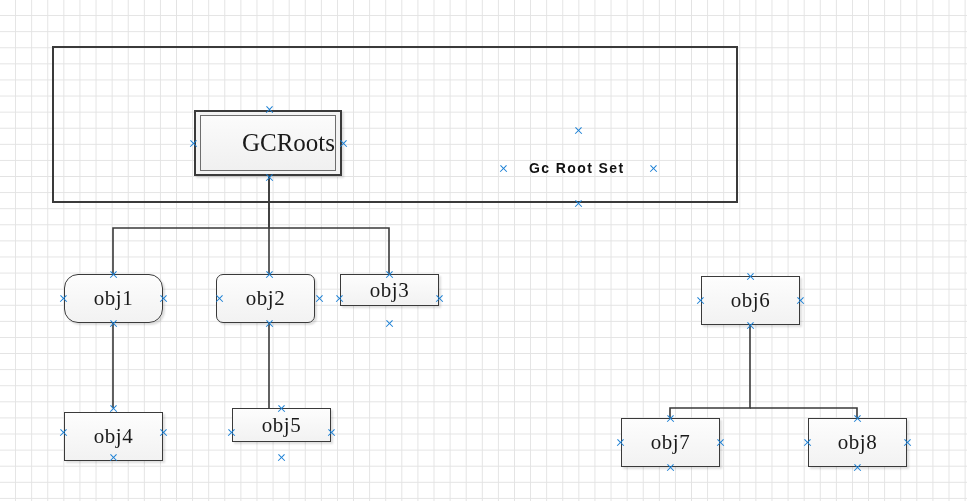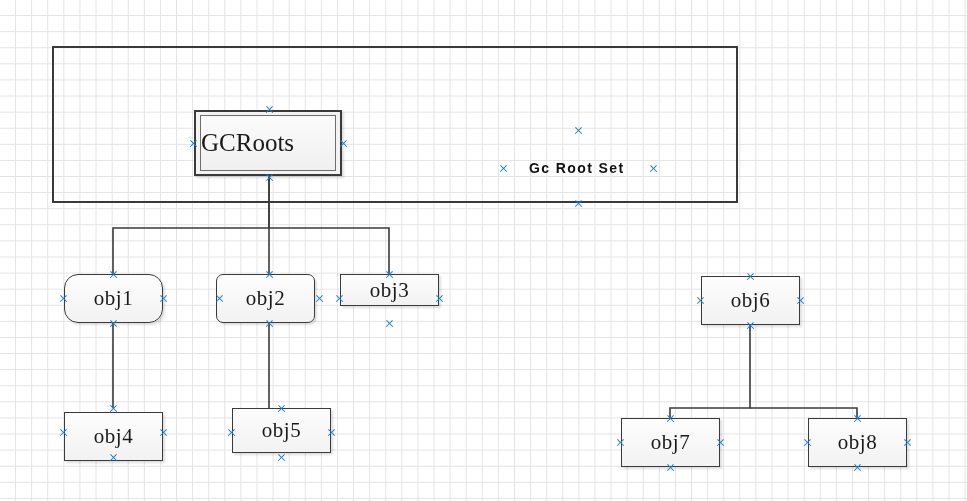--- a/index.html
+++ b/index.html
@@ -54,21 +54,21 @@
     font-size: 25px;
     border: 2px solid #3a3a3a;
     padding: 4px;
     background: #f3f3f3;
   }
   .node-root .inner {
     width: 100%;
     height: 100%;
     display: flex;
     align-items: center;
-    justify-content: flex-start;
+    justify-content: flex-end;
     border: 1px solid #6e6e6e;
     background: linear-gradient(to bottom, #fbfbfb 0%, #f0f0f0 100%);
   }
   .container-box {
     position: absolute;
     box-sizing: border-box;
     border: 2px solid #3a3a3a;
     background: transparent;
   }
   .set-label {
@@ -131,21 +131,21 @@
       </div>
       <div class="node node-obj" style="left: 216px; top: 274px; width: 99px; height: 49px; border-radius: 7px;">
         <span>obj2</span>
       </div>
       <div class="node node-obj" style="left: 340px; top: 274px; width: 99px; height: 32px;">
         <span>obj3</span>
       </div>
       <div class="node node-obj" style="left: 64px; top: 412px; width: 99px; height: 49px;">
         <span>obj4</span>
       </div>
-      <div class="node node-obj" style="left: 232px; top: 408px; width: 99px; height: 45px;">
+      <div class="node node-obj" style="left: 232px; top: 408px; width: 99px; height: 34px;">
         <span>obj5</span>
       </div>
       <div class="node node-obj" style="left: 701px; top: 276px; width: 99px; height: 49px;">
         <span>obj6</span>
       </div>
       <div class="node node-obj" style="left: 621px; top: 418px; width: 99px; height: 49px;">
         <span>obj7</span>
       </div>
       <div class="node node-obj" style="left: 808px; top: 418px; width: 99px; height: 49px; text-align: center;">
         <span>obj8</span>

